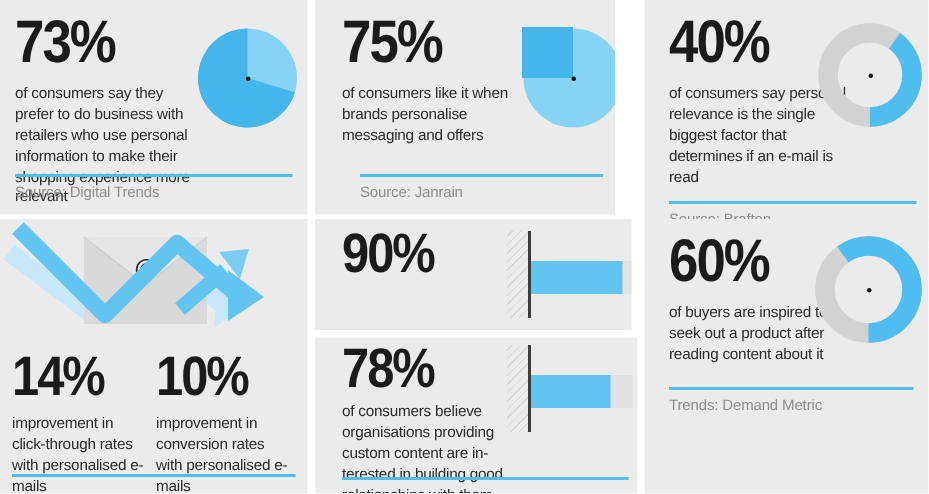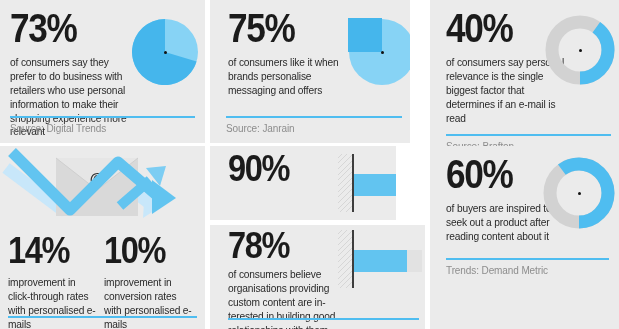--- a/index.html
+++ b/index.html
@@ -20,21 +20,21 @@
     position:absolute;
     background:#ebebeb;
     box-sizing:border-box;
     overflow:hidden;
   }
   .p-tl{left:0;   top:0;   width:205px;height:143px;}
   .p-tm{left:210px;top:0;   width:200px;height:143px;}
   .p-tr{left:430px;top:0;   width:189px;height:161px;}
 
   .p-bl{left:0;   top:146px;width:205px;height:183px;}
-  .p-bm1{left:210px;top:146px;width:186px;height:74px;}
+  .p-bm1{left:210px;top:146px;width:211px;height:74px;}
   .p-bm2{left:210px;top:225px;width:215px;height:104px;}
   .p-br{left:430px;top:146px;width:189px;height:183px;}
 
   
   .big{
     font-family:"Liberation Sans Narrow","Liberation Sans",sans-serif;
     font-weight:700;
     font-size:40px;
     line-height:0.92;
     letter-spacing:-1.5px;
@@ -131,21 +131,21 @@
     <div class="desc" style="position:absolute;left:18px;top:56px;width:120px;">of consumers like it when brands personalise messaging and offers</div>
 
     <div class="chart-holder" style="left:138px;top:18px;width:68px;height:68px;">
       <svg width="68" height="68" viewBox="0 0 68 68">
         <circle cx="34" cy="34" r="33" fill="#87d3f5"></circle>
         <path d="M34 34 L34 1 A33 33 0 1 0 1 34 Z" fill="#45b6ec"></path>
       </svg>
       <span class="dot"></span>
     </div>
 
-    <div class="src-wrap" style="bottom:9px;left:16px;right:8px;">
+    <div class="src-wrap" style="bottom:9px;left:30px;right:8px;">
       <div class="rule"></div>
       <div class="source">Source: Janrain</div>
     </div>
   </div>
 
   <div class="panel p-tr">
     <div class="big" style="position:absolute;left:16px;top:10px;">40%</div>
     <div class="desc" style="position:absolute;left:16px;top:56px;width:118px;">of consumers say personal relevance is the single biggest factor that determines if an e-mail is read</div>
 
     <div class="chart-holder" style="left:114px;top:14px;width:72px;height:72px;">

